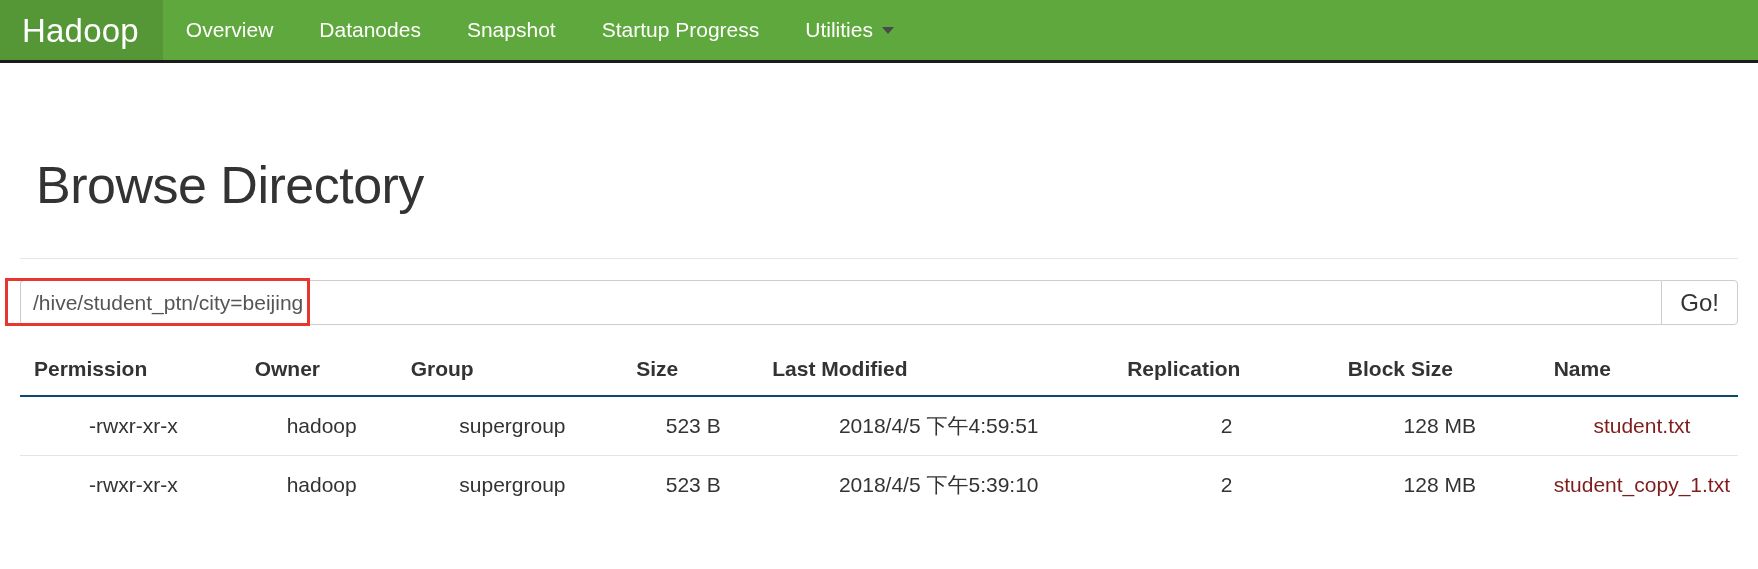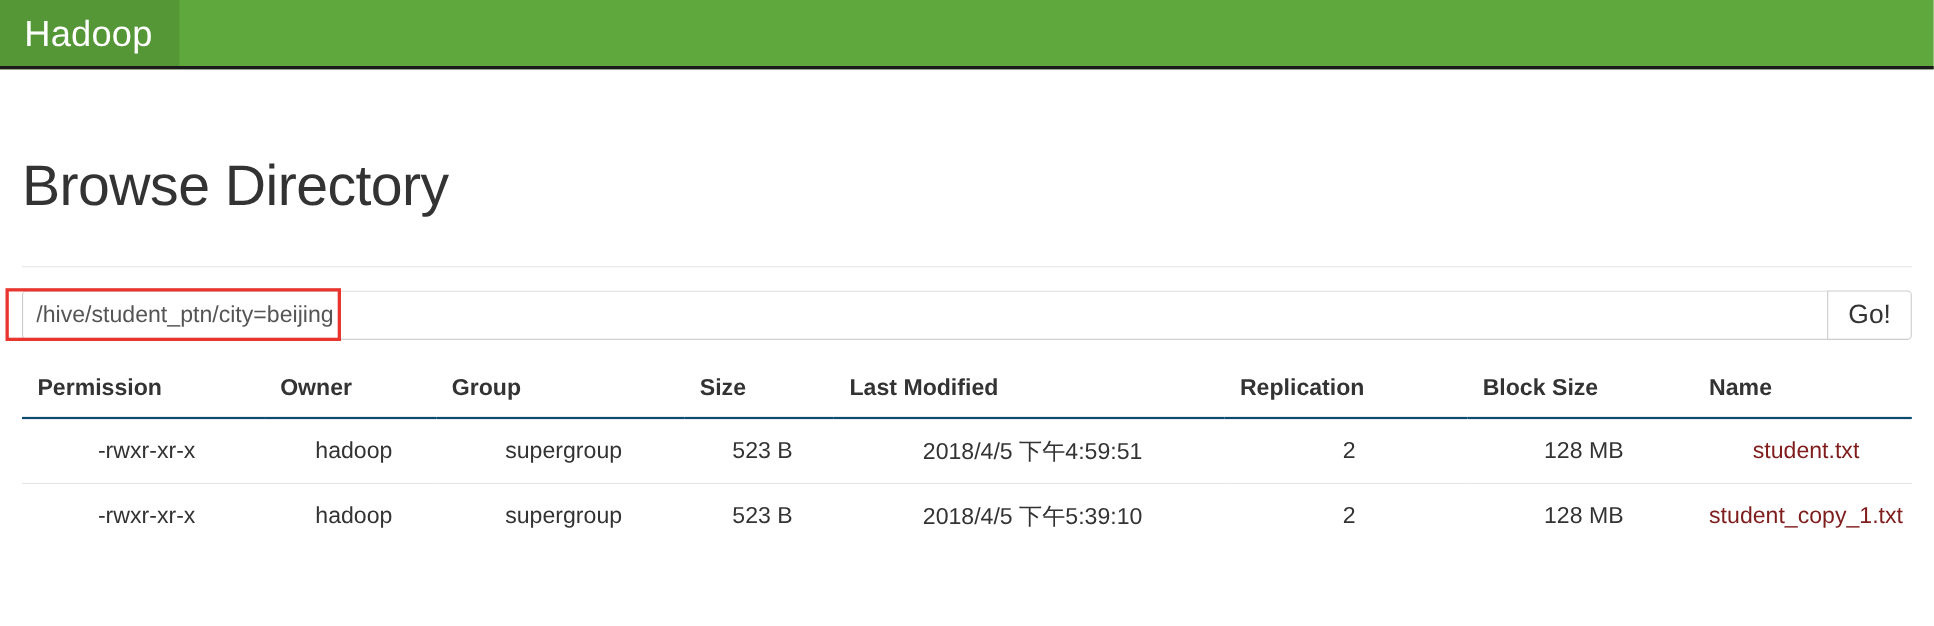--- a/index.html
+++ b/index.html
@@ -73,21 +73,21 @@
     border-left: 6px solid transparent;
   }
 
   
   .container {
     padding: 0 20px;
     box-sizing: border-box;
     width: 1758px;
   }
   .page-title {
-    margin: 0;
+    margin: 16px;
     padding-top: 78px;
     font-size: 52px;
     font-weight: 400;
     color: #333333;
     letter-spacing: -0.5px;
     line-height: 1.1;
   }
   .divider {
     margin: 44px 0 0 0;
     border: 0;
@@ -182,20 +182,48 @@
   .file-link {
     color: #7f1d1d;
     text-decoration: none;
   }
 </style>
 </head>
 <body>
 
 <div class="navbar">
   <a class="navbar-brand" href="#">Hadoop</a>
+  <ul class="nav-links">
+    <li>
+      <a class="nav-link" href="#">
+        <span>Overview</span>
+      </a>
+    </li>
+    <li>
+      <a class="nav-link" href="#">
+        <span>Datanodes</span>
+      </a>
+    </li>
+    <li>
+      <a class="nav-link" href="#">
+        <span>Snapshot</span>
+      </a>
+    </li>
+    <li>
+      <a class="nav-link" href="#">
+        <span>Startup Progress</span>
+      </a>
+    </li>
+    <li>
+      <a class="nav-link" href="#">
+        <span>Utilities</span>
+        <span class="caret"></span>
+      </a>
+    </li>
+  </ul>
 </div>
 
 <div class="container">
 
   <h1 class="page-title">Browse Directory</h1>
 
   <hr class="divider">
 
   <div class="input-group">
     <input class="path-input" type="text" value="/hive/student_ptn/city=beijing" style="">

